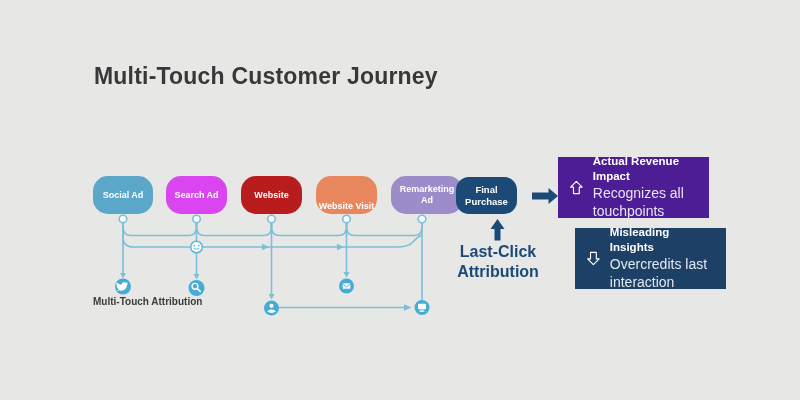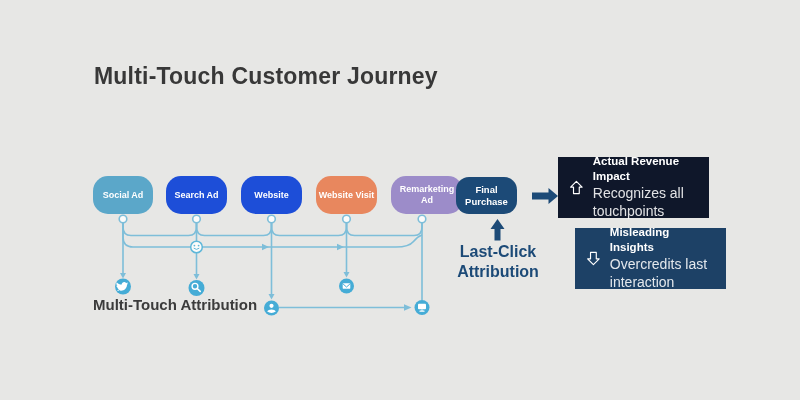--- a/index.html
+++ b/index.html
@@ -22,21 +22,21 @@
   .node-2{left:241px;width:61px;}
   .node-3{left:316px;width:61px;}
   .node-4{left:391px;width:72px;}
   .final-node{
     position:absolute;left:456px;top:177px;width:61px;height:37px;border-radius:13px;
     display:flex;align-items:center;justify-content:center;text-align:center;
     color:#fff;font-weight:bold;font-size:9.5px;line-height:1.25;
   }
   .diagram-svg{position:absolute;left:0;top:0;}
   .mta-label{
-    position:absolute;left:93px;top:296px;font-size:15px;font-weight:bold;color:#3b3b3b;
+    position:absolute;left:93px;top:296px;font-size:10px;font-weight:bold;color:#3b3b3b;
   }
   .lca-label{
     position:absolute;left:455px;top:242px;width:86px;text-align:center;
     font-size:16px;font-weight:bold;color:#1C4A77;line-height:1.25;
   }
   .outcome{
     position:absolute;left:558px;width:151px;height:61px;
     display:flex;align-items:center;box-sizing:border-box;padding:0 10px 0 12px;
   }
   .outcome-0{top:157px;}
@@ -50,27 +50,27 @@
 
 <div class="stage" style="background: rgb(231, 231, 229);">
 
   <div class="title">
     <div>Multi-Touch Customer Journey</div>
   </div>
 
   <div class="node node-0" style="background: rgb(91, 167, 201); text-align: center;">
       <span>Social Ad</span>
     </div>
-  <div class="node node-1" style="background: #1d4ed8;">
+  <div class="node node-1" style="background: #d946ef;">
       <span>Search Ad</span>
     </div>
-  <div class="node node-2" style="background: #1d4ed8;">
+  <div class="node node-2" style="background: #b91c1c;">
       <span>Website</span>
     </div>
-  <div class="node node-3" style="background: rgb(232, 135, 94);">
+  <div class="node node-3" style="background: rgb(232, 135, 94); align-items: flex-end;">
       <span>Website Visit</span>
     </div>
   <div class="node node-4" style="background: rgb(156, 140, 201);">
       <span>Remarketing Ad</span>
     </div>
 
   <div class="final-node" style="background: rgb(28, 74, 119);">
     <span>Final Purchase</span>
   </div>
 
@@ -149,21 +149,21 @@
 
     <g fill="#1C4A77">
       <polygon points="532,192.5 548.5,192.5 548.5,188 558,196 548.5,204 548.5,199.5 532,199.5"></polygon>
       <polygon points="494.5,240.5 494.5,229 490.5,229 497.5,219 504.5,229 500.5,229 500.5,240.5"></polygon>
     </g>
   </svg>
 
   <div class="mta-label">Multi-Touch Attribution</div>
   <div class="lca-label">Last-Click Attribution</div>
 
-  <div class="outcome outcome-0" style="background: #0f172a;">
+  <div class="outcome outcome-0" style="background: #4c1d95;">
     <svg width="20" height="23" viewBox="0 0 20 23">
       <path d="M10 2 L19 11 L14.5 11 L14.5 21 L5.5 21 L5.5 11 L1 11 Z" fill="none" stroke="#fff" stroke-width="1.8" stroke-linejoin="round"></path>
     </svg>
     <div class="txt">
       <div class="t">Actual Revenue Impact</div>
       <div class="s">Recognizes all touchpoints</div>
     </div>
   </div>
 
   <div class="outcome outcome-1" style="background: rgb(29, 65, 102); margin-left: 17px;">

